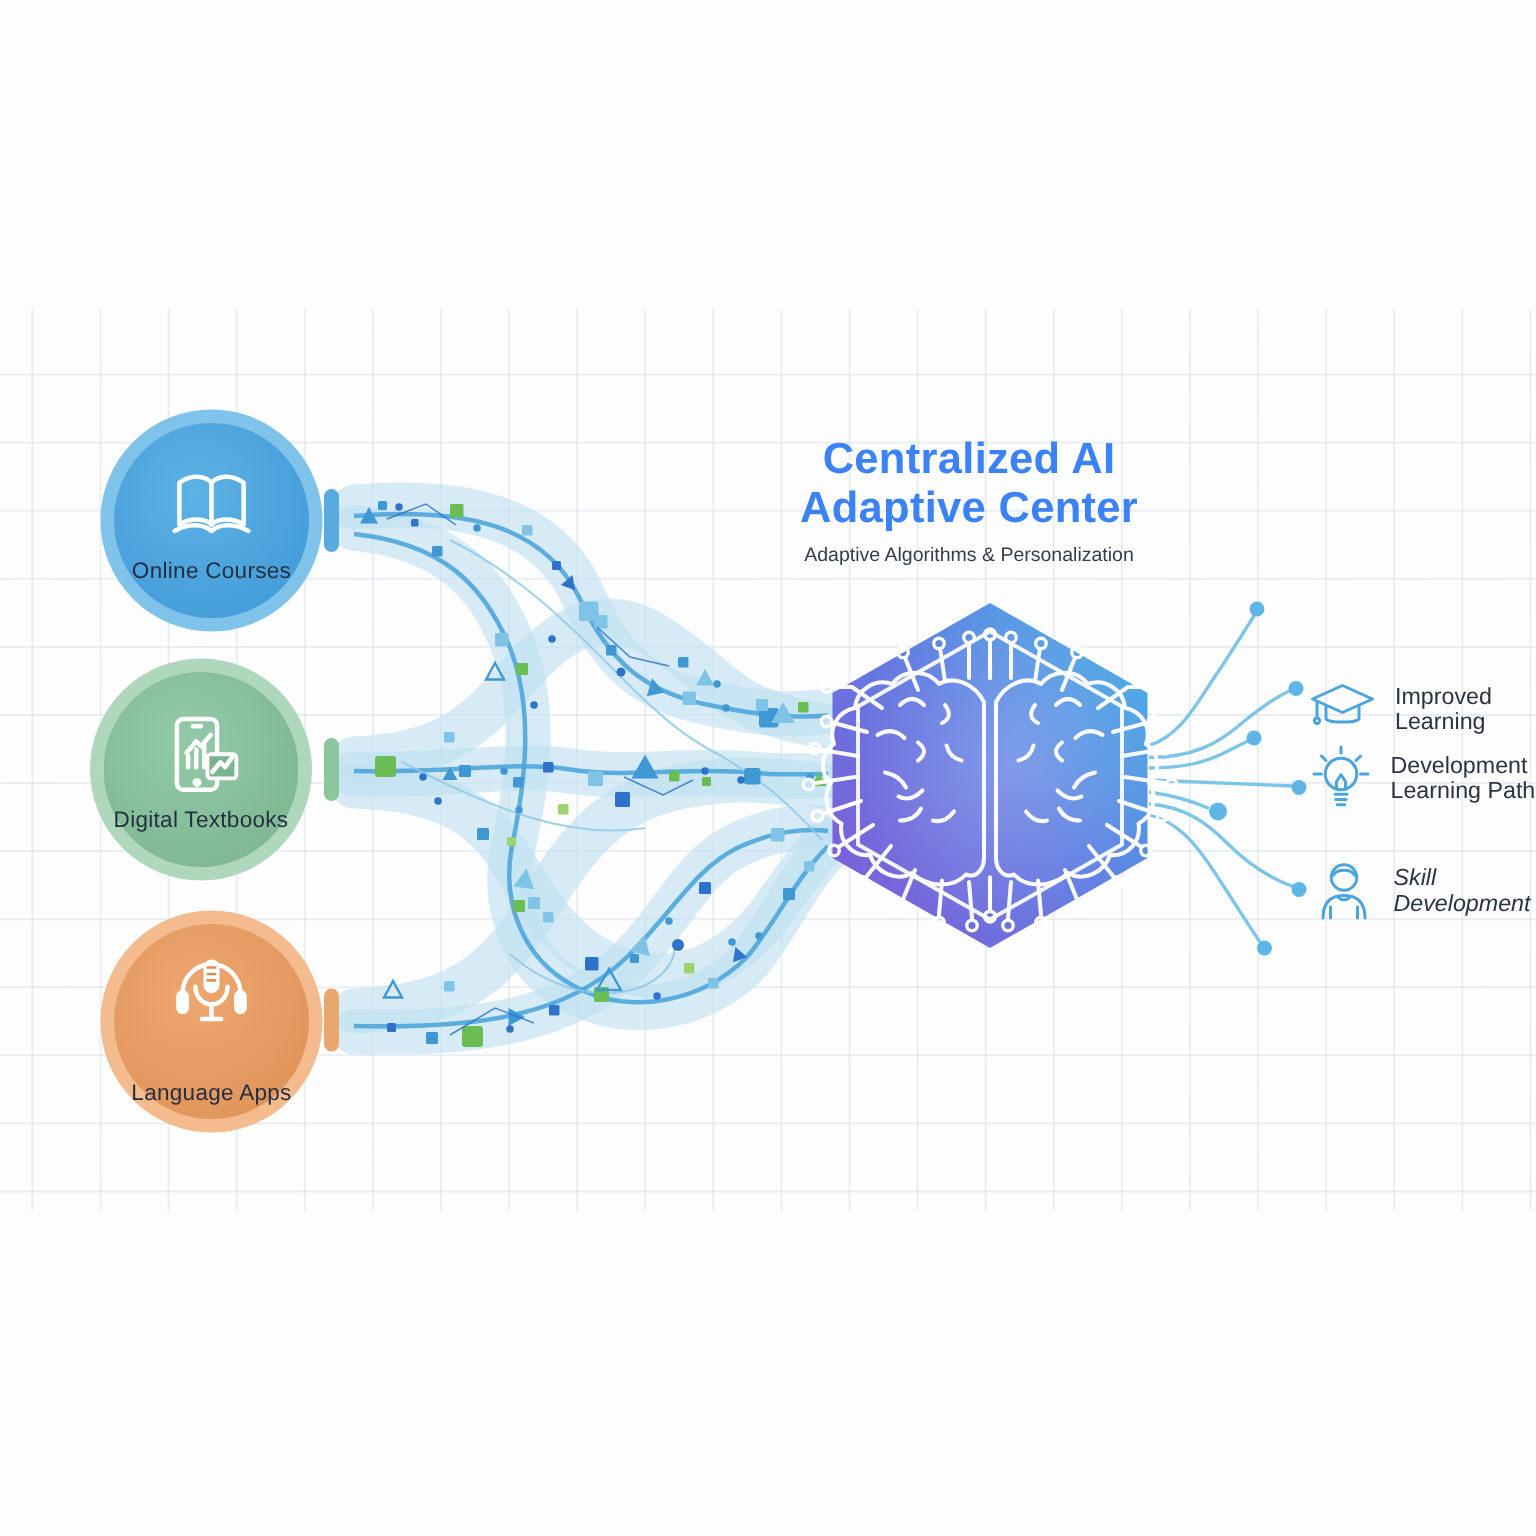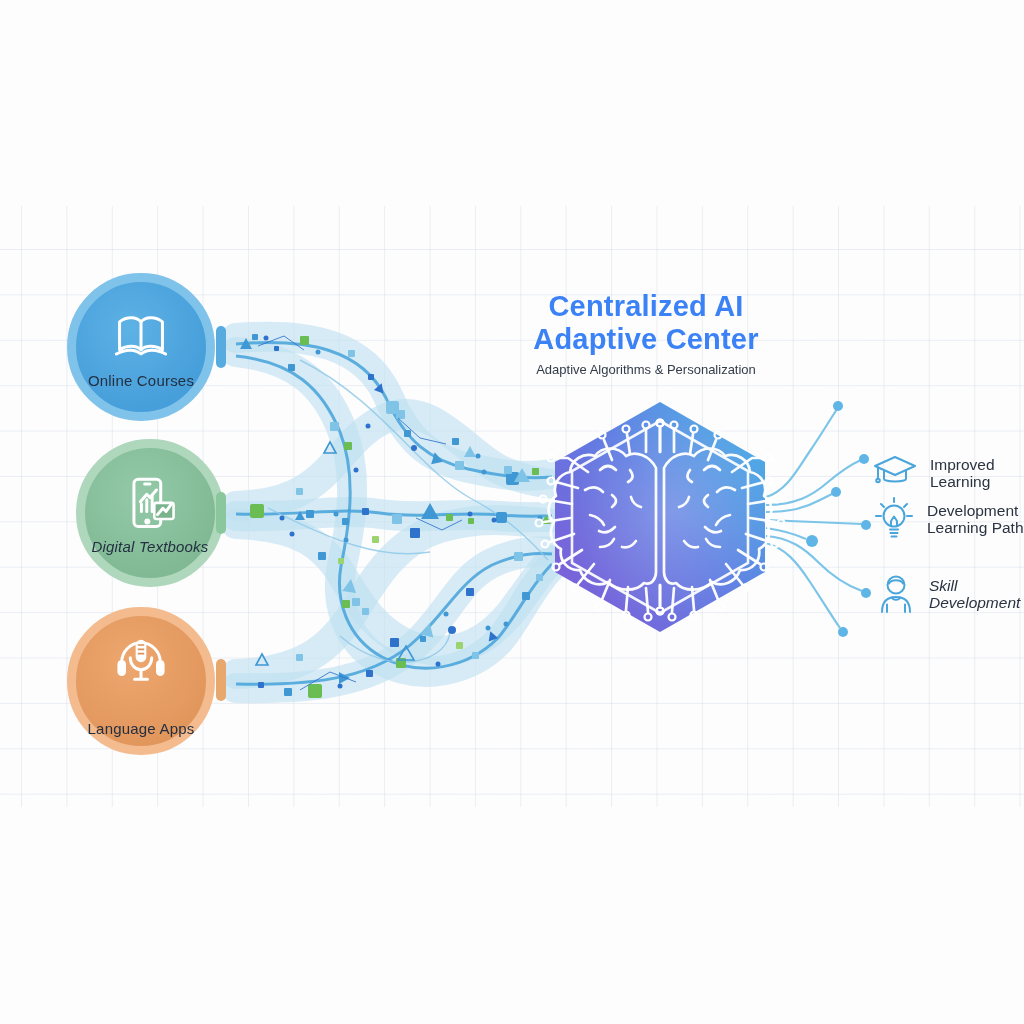--- a/index.html
+++ b/index.html
@@ -38,21 +38,21 @@
   .circuit{fill:none;stroke:#7cc5e8;stroke-width:2.2;}
   .cdot{fill:#5fb6e6;}
 
   
   .source{
     position:absolute;width:148px;height:148px;border-radius:50%;
     display:flex;flex-direction:column;align-items:center;justify-content:center;
     text-align:center;
   }
   .source-1{left:67px;top:273px;background:radial-gradient(circle at 42% 36%, #5db2e5, #3e97d6);border:9px solid #80c3ea;}
-  .source-2{left:76px;top:439px;background:radial-gradient(circle at 42% 36%, #93c9a7, #7ab38e);border:9px solid #aed7bc;font-style:italic;}
+  .source-2{left:60px;top:439px;background:radial-gradient(circle at 42% 36%, #93c9a7, #7ab38e);border:9px solid #aed7bc;}
   .source-3{left:67px;top:607px;background:radial-gradient(circle at 42% 36%, #eda76f, #dd9055);border:9px solid #f3bb8e;gap:27px;}
   .src-icon{width:60px;height:60px;margin-top:4px;}
   .src-stroke{fill:none;stroke:#ffffff;stroke-width:2.8;stroke-linecap:round;stroke-linejoin:round;}
   .src-label{margin-top:3px;font-size:15px;font-weight:500;color:#243041;letter-spacing:.2px;}
 
   .bar{position:absolute;width:10px;height:42px;border-radius:5px;}
   .bar-1{left:216px;top:326px;background:#57abde;}
   .bar-2{left:216px;top:492px;background:#8ac79c;}
   .bar-3{left:216px;top:659px;background:#e8a76c;}
 

